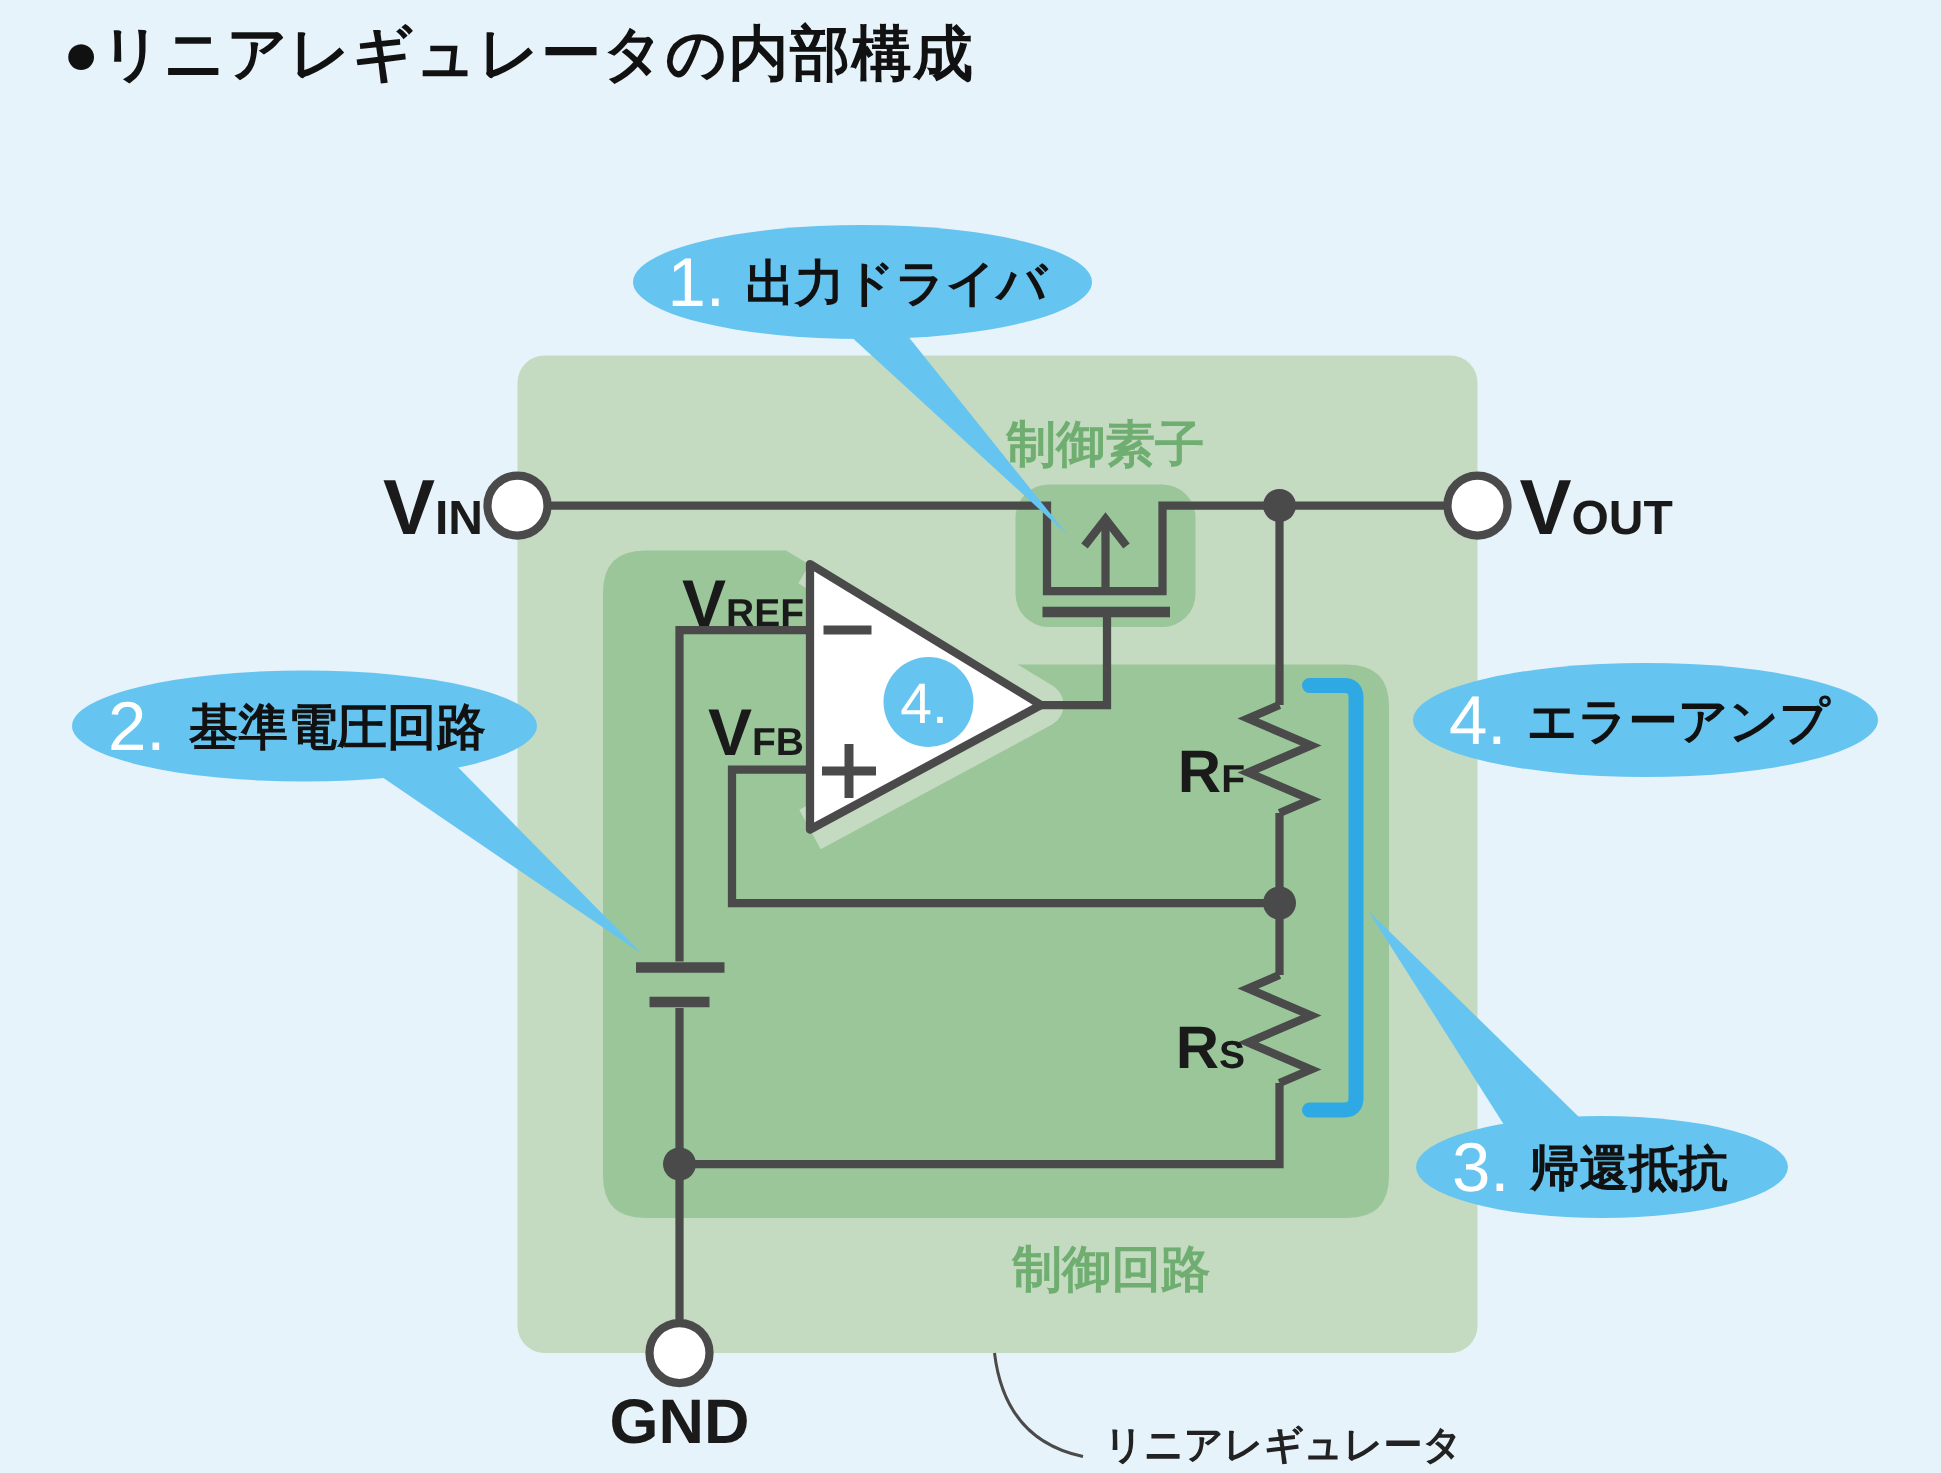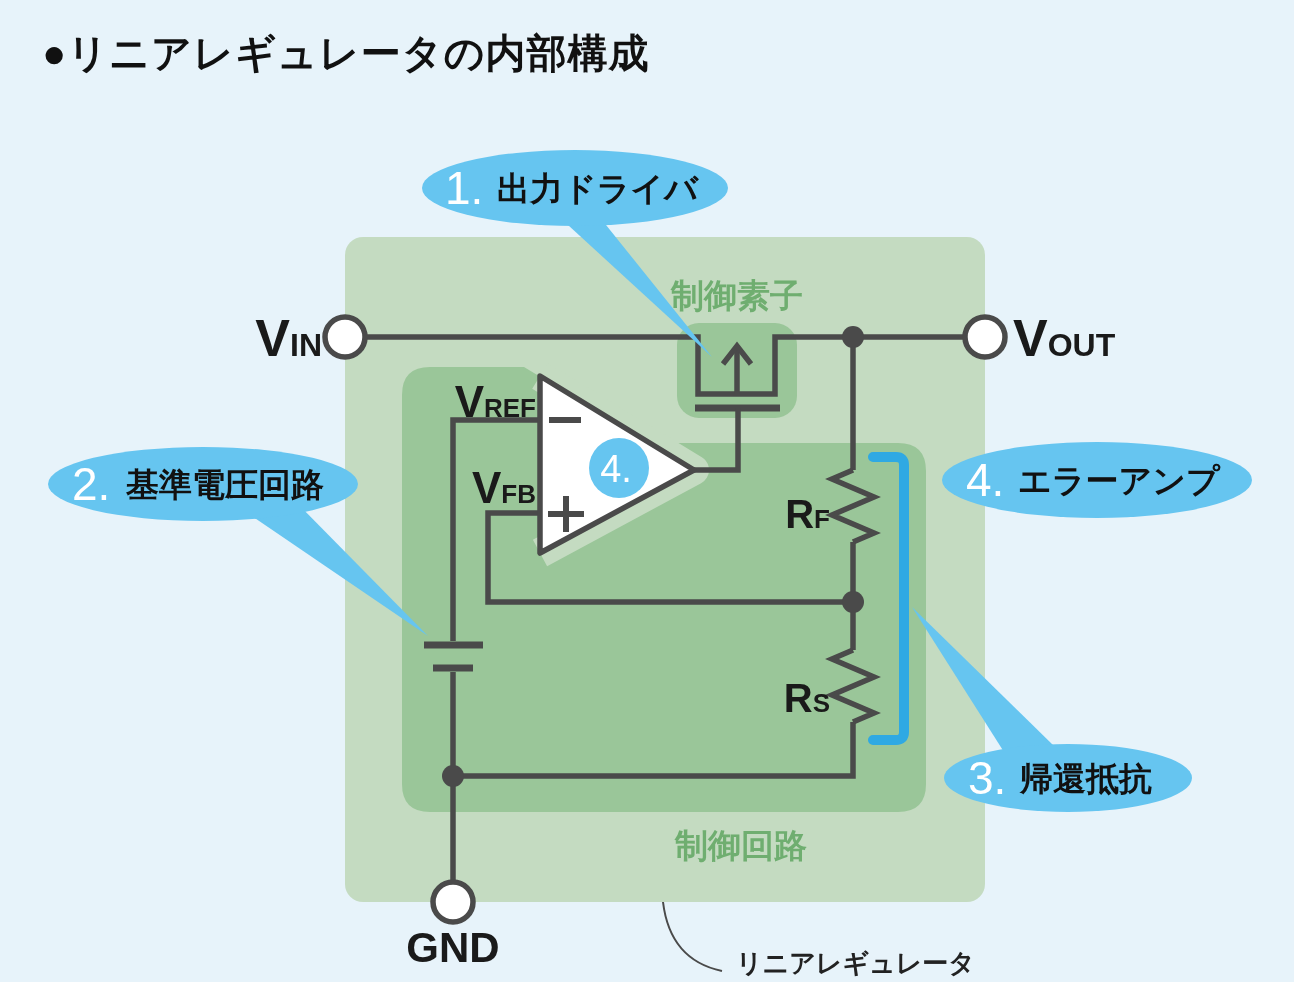--- a/index.html
+++ b/index.html
@@ -5,21 +5,21 @@
   html,body{margin:0;padding:0;}
   body{
     width:1294px;height:982px;
     background:#E7F3FA;
     font-family:"Liberation Sans",sans-serif;
     position:relative;
     overflow:hidden;
   }
   .stage{position:absolute;inset:0;width:1294px;height:982px;}
   .title{
-    position:absolute;left:42px;top:26px;
+    position:absolute;left:42px;top:8px;
     font-size:40px;font-weight:bold;color:#111;
     letter-spacing:1px;
     font-family:"Liberation Sans",sans-serif;
   }
   svg{position:absolute;left:0;top:0;}
   svg text{font-family:"Liberation Sans",sans-serif;}
   .wire{stroke:#4A4A4A;stroke-width:5.5;fill:none;}
   .thickbar{stroke:#4A4A4A;stroke-width:7;fill:none;}
   .dot{fill:#4A4A4A;}
   .terminal{fill:#ffffff;stroke:#4A4A4A;stroke-width:5.5;}

